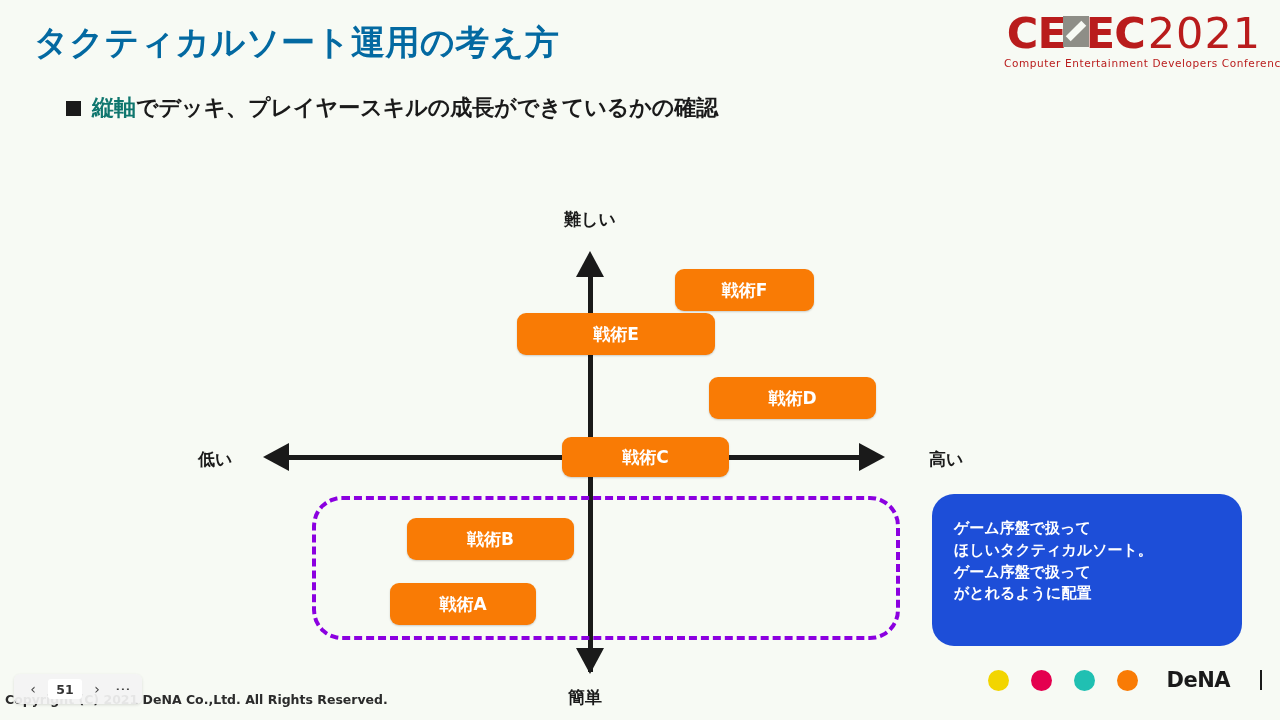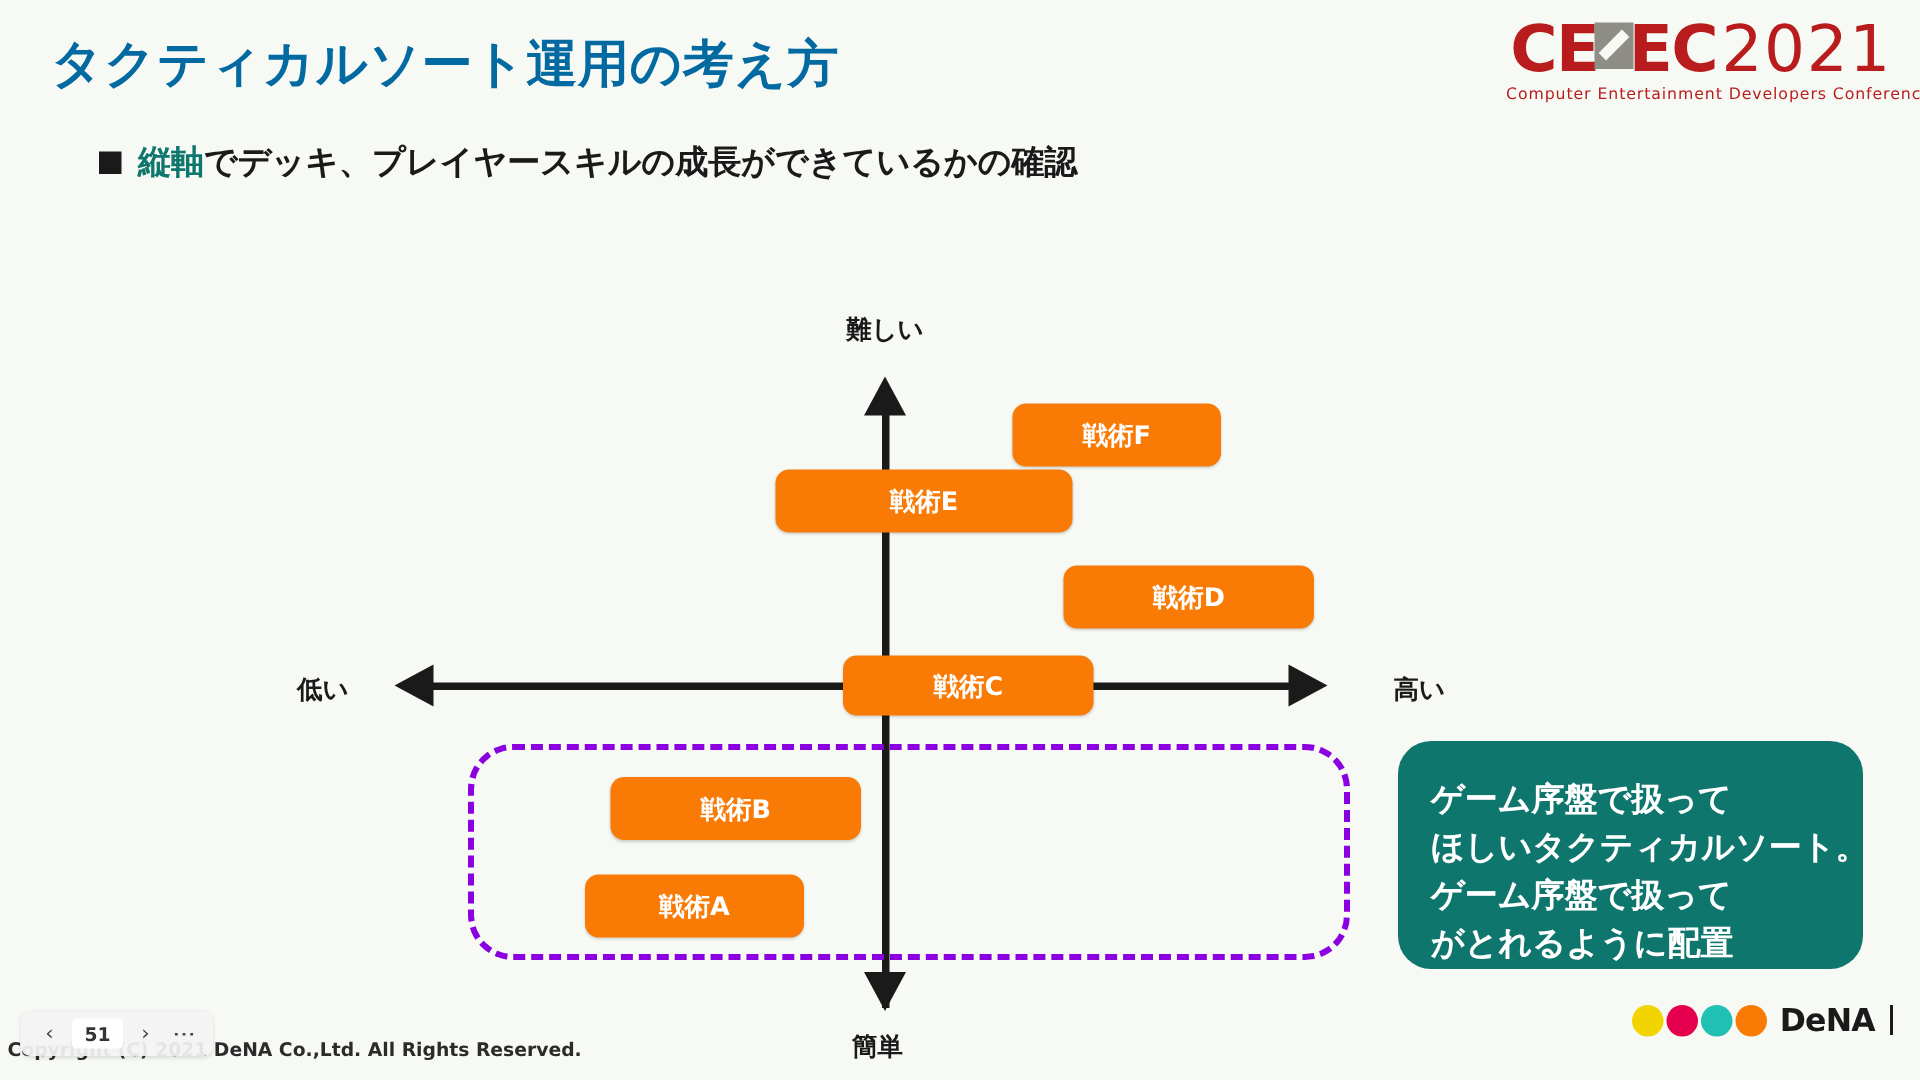--- a/index.html
+++ b/index.html
@@ -169,24 +169,24 @@
     z-index: 1;
   }
 
   
   .callout {
     position: absolute;
     left: 932px;
     top: 494px;
     width: 310px;
     height: 152px;
-    background: #0f766e;
+    background: #1d4ed8;
     border-radius: 22px;
     color: #ffffff;
-    font-size: 22px;
+    font-size: 15px;
     font-weight: bold;
     line-height: 1.45;
     padding: 24px 22px 12px 22px;
     box-sizing: border-box;
   }
   .callout div { white-space: nowrap; }
 
   
   .copyright {
     position: absolute;
@@ -239,21 +239,21 @@
     line-height: 0.7;
     writing-mode: vertical-rl;
   }
 
   .dena-logo {
     position: absolute;
     right: 18px;
     top: 668px;
     display: flex;
     align-items: center;
-    gap: 2px;
+    gap: 22px;
   }
   .dena-dot {
     width: 21px;
     height: 21px;
     border-radius: 50%;
   }
   .dena-word {
     font-size: 21px;
     font-weight: bold;
     color: #1a1a1a;

